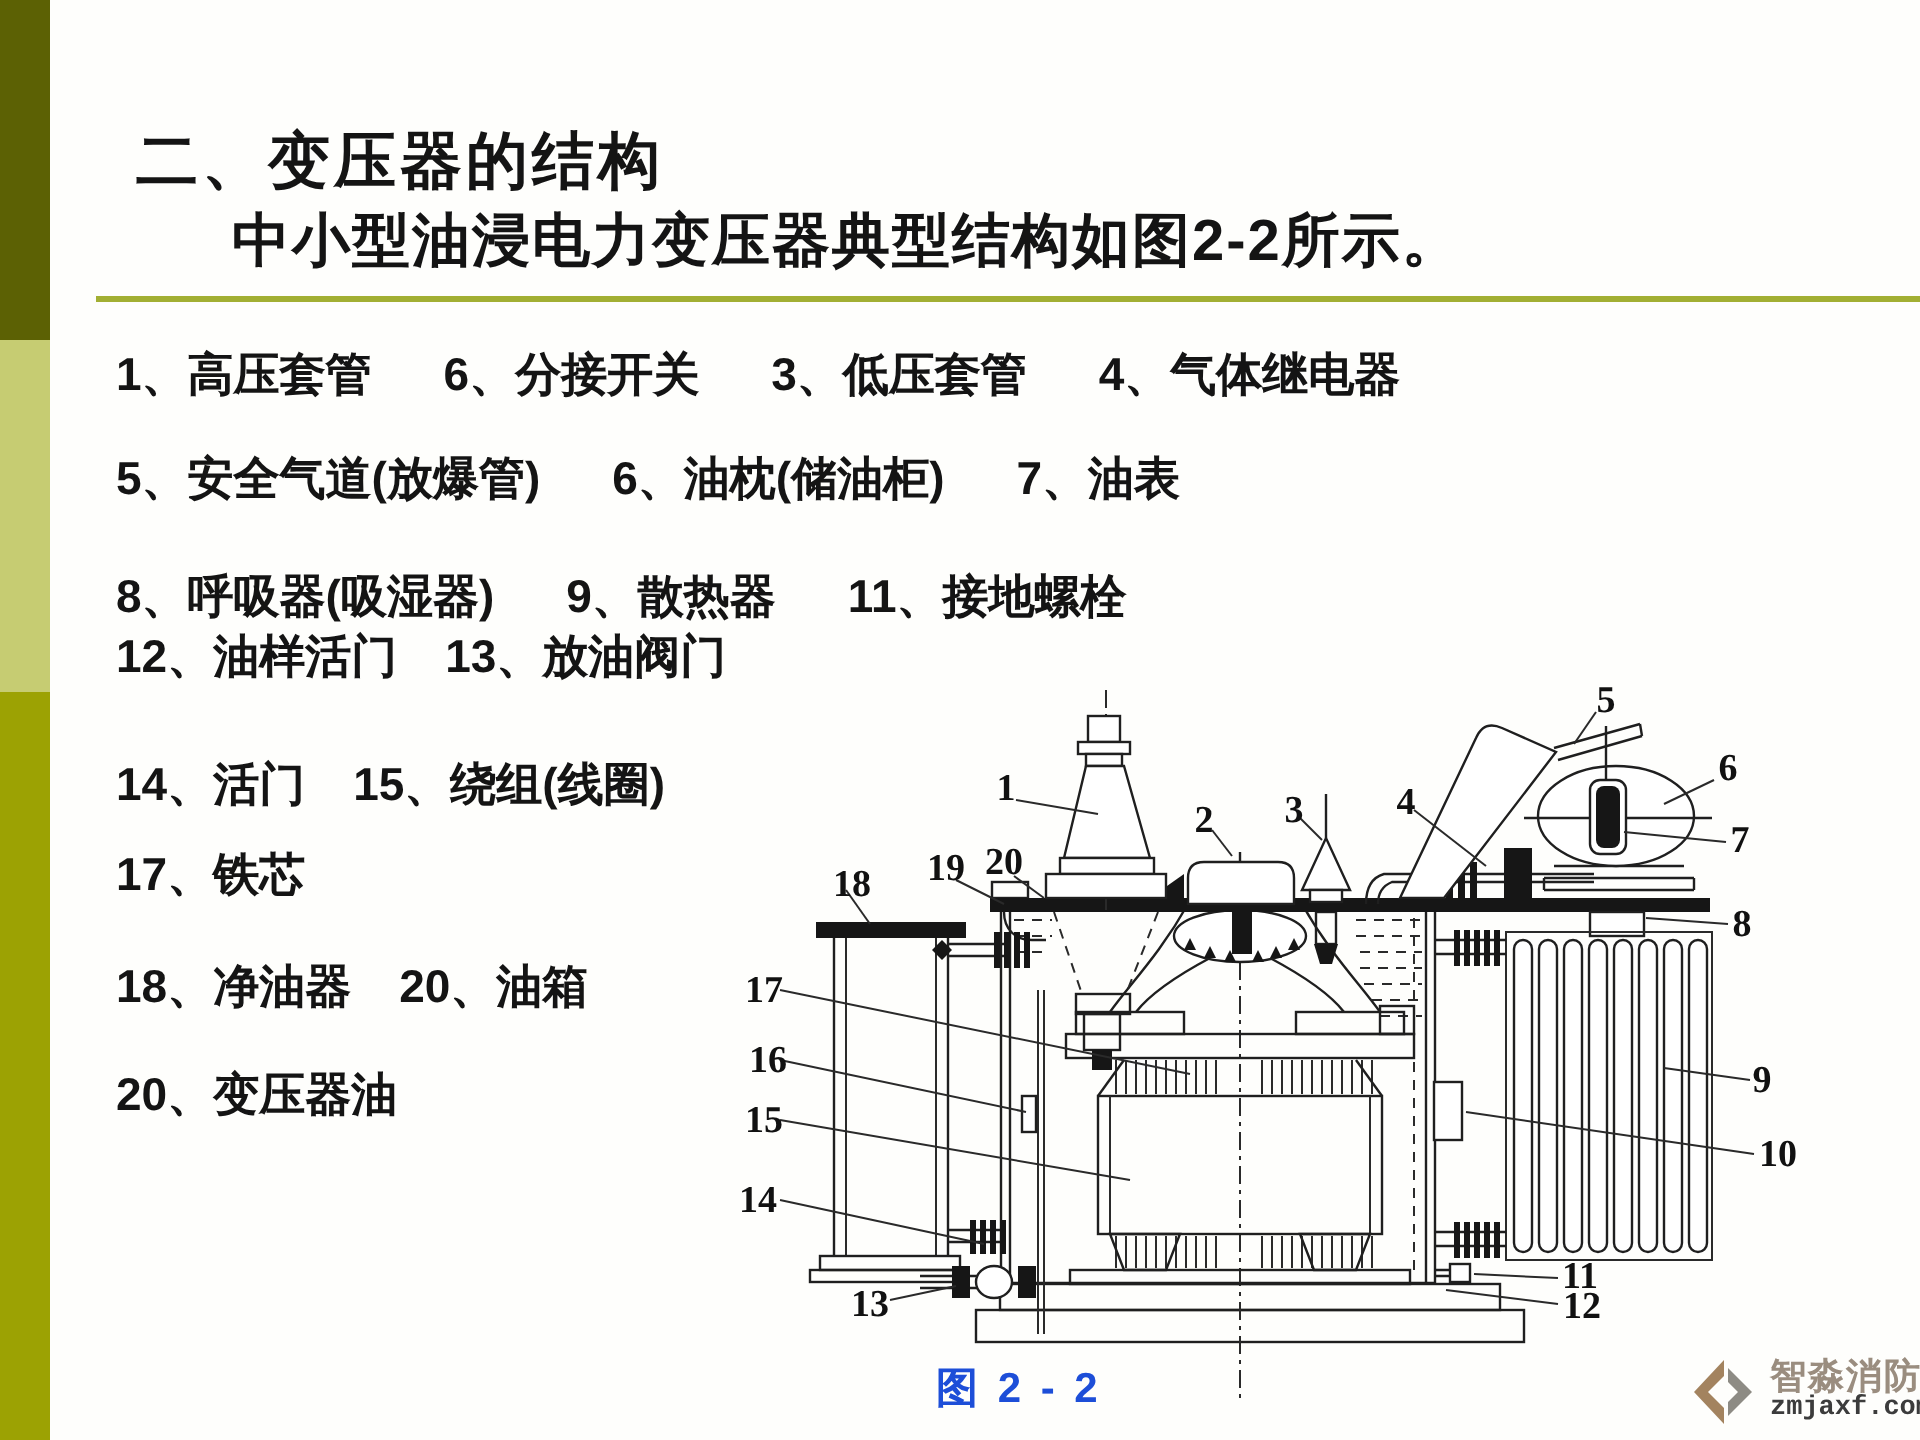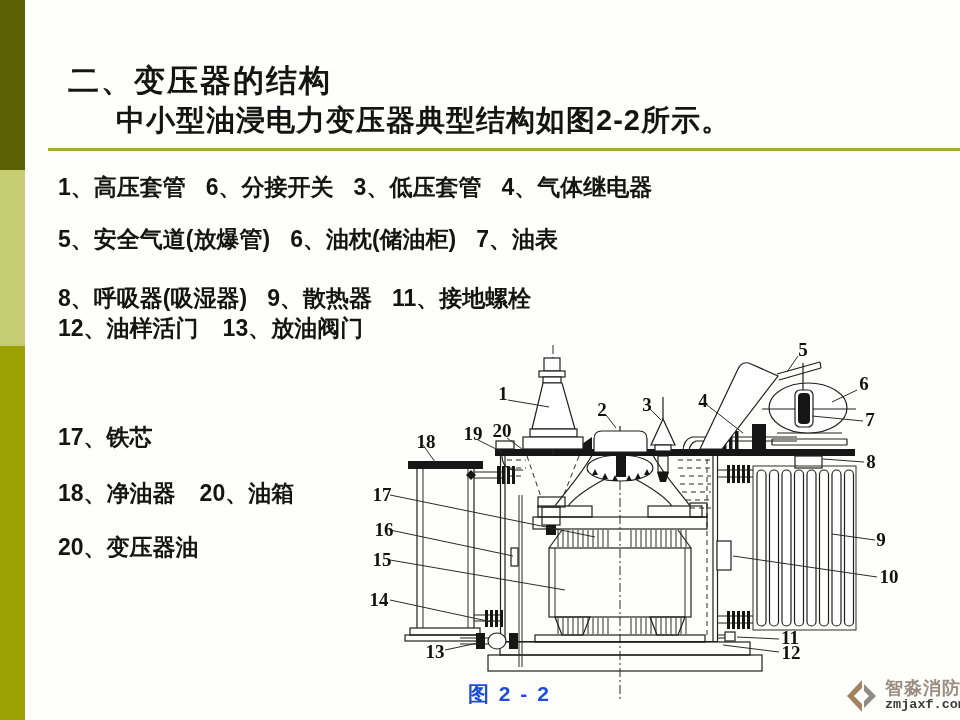--- a/index.html
+++ b/index.html
@@ -9,21 +9,21 @@
   .bar{position:absolute;left:0;width:25px;}
   .bar.top{top:0;height:170px;background:#5c6104;}
   .bar.mid{top:170px;height:176px;background:#c6cc72;}
   .bar.bot{top:346px;height:374px;background:#9ca203;}
   
   .title{position:absolute;left:68px;top:60px;font-size:31px;font-weight:bold;letter-spacing:2px;white-space:nowrap;}
   .subtitle{position:absolute;left:116px;top:101px;font-size:29px;font-weight:bold;letter-spacing:1px;white-space:nowrap;text-align:right;}
   .rule{position:absolute;left:48px;top:148px;width:912px;height:3px;background:#a2af33;}
   
   .legend-line{position:absolute;left:58px;display:flex;align-items:flex-start;font-size:23px;font-weight:bold;white-space:nowrap;}
-  .legend-line.gw{column-gap:20px;}
+  .legend-line.gw{column-gap:36px;}
   .legend-line.gn{column-gap:24px;}
   
   .diagram{position:absolute;left:350px;top:327px;width:580px;height:385px;}
   .diagram svg{display:block;}
   .caption{position:absolute;left:468px;top:680px;display:flex;column-gap:30px;
            font-size:21px;font-weight:bold;color:#1d4ed8;letter-spacing:2px;white-space:nowrap;}
   
   .watermark{position:absolute;left:843px;top:677px;display:flex;align-items:center;column-gap:4px;}
   .wm-text{display:flex;flex-direction:column;line-height:1.05;}
   .wm-brand{font-size:18px;font-weight:bold;color:#9a8d7f;letter-spacing:1px;}
@@ -62,20 +62,24 @@
     <span>7、油表</span>
   </div>
   <div class="legend-line gw" style="top:283px">
     <span>8、呼吸器(吸湿器)</span>
     <span>9、散热器</span>
     <span>11、接地螺栓</span>
   </div>
   <div class="legend-line gn" style="top:313px">
     <span>12、油样活门</span>
     <span>13、放油阀门</span>
+  </div>
+  <div class="legend-line gn" style="top:377px">
+    <span>14、活门</span>
+    <span>15、绕组(线圈)</span>
   </div>
   <div class="legend-line gn" style="top:422px">
     <span>17、铁芯</span>
   </div>
   <div class="legend-line gn" style="top:478px">
     <span>18、净油器</span>
     <span>20、油箱</span>
   </div>
   <div class="legend-line gn" style="top:532px">
     <span>20、变压器油</span>

